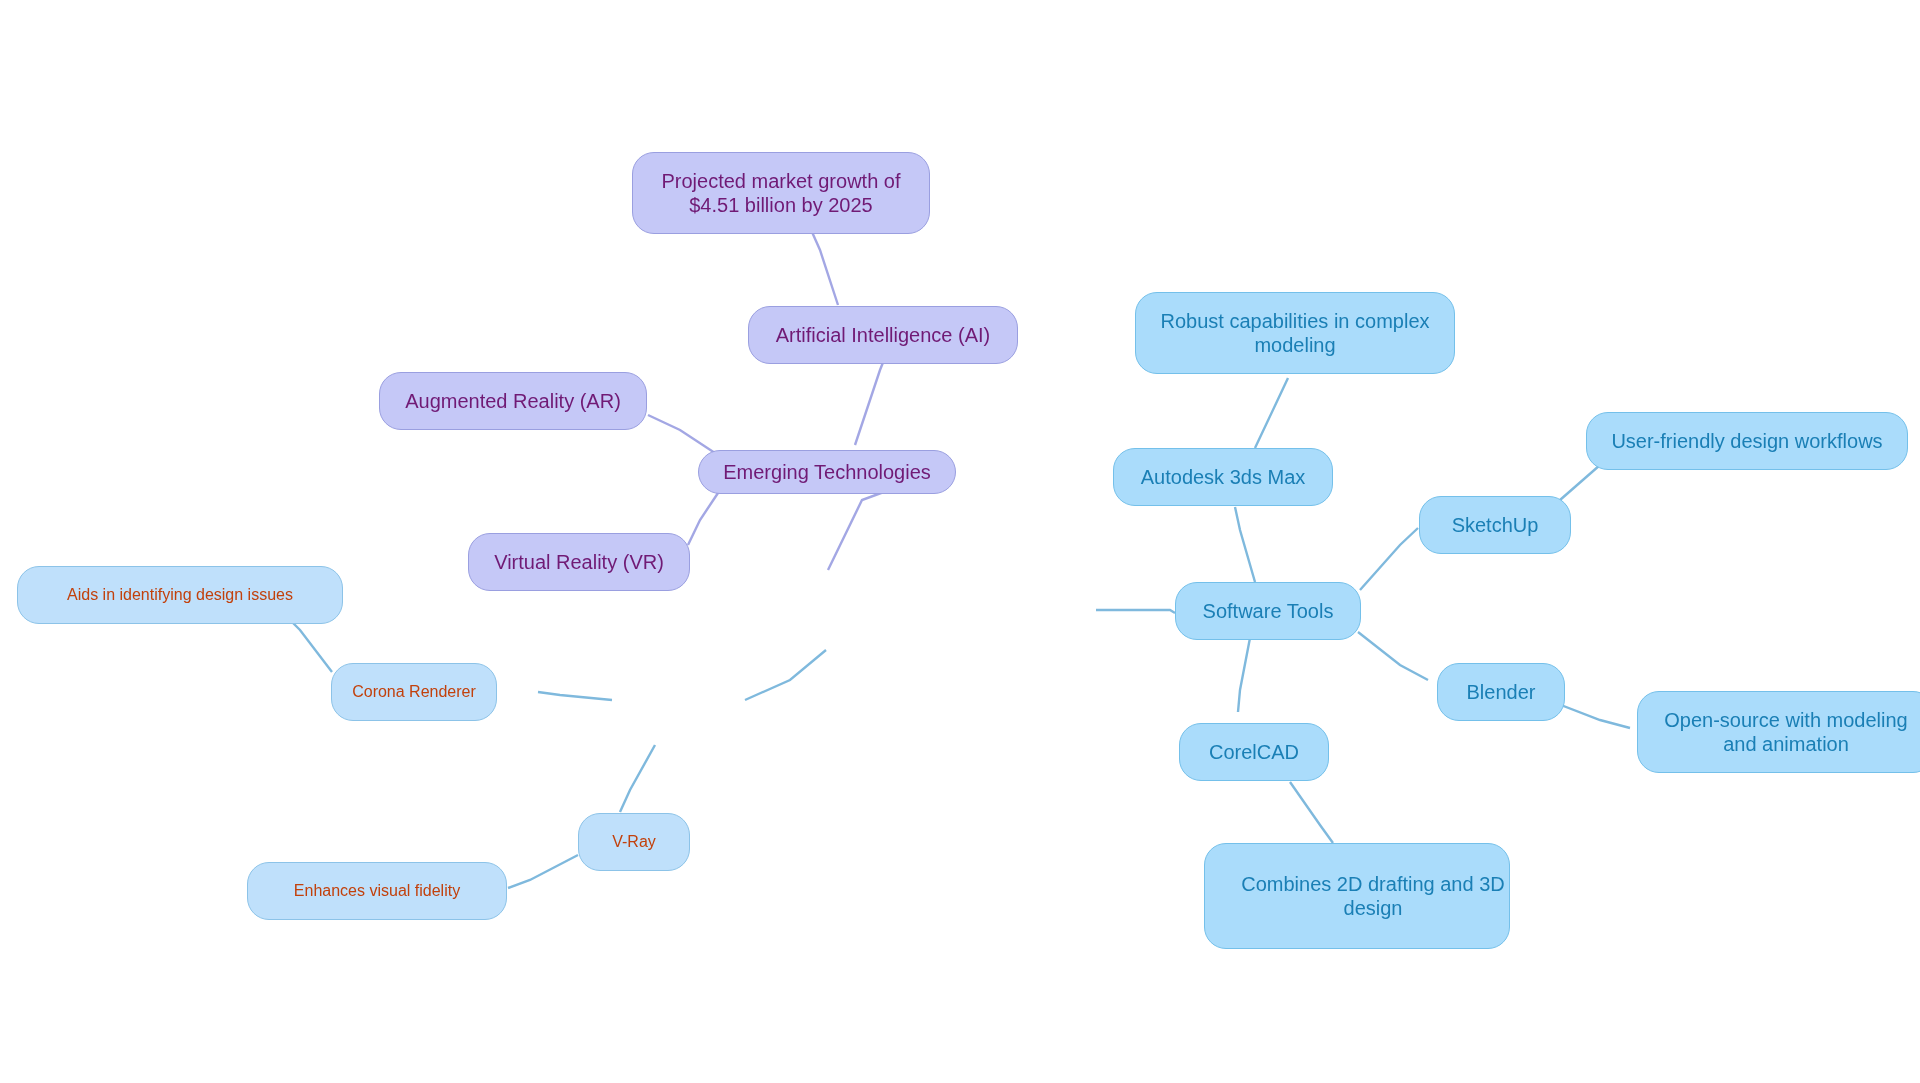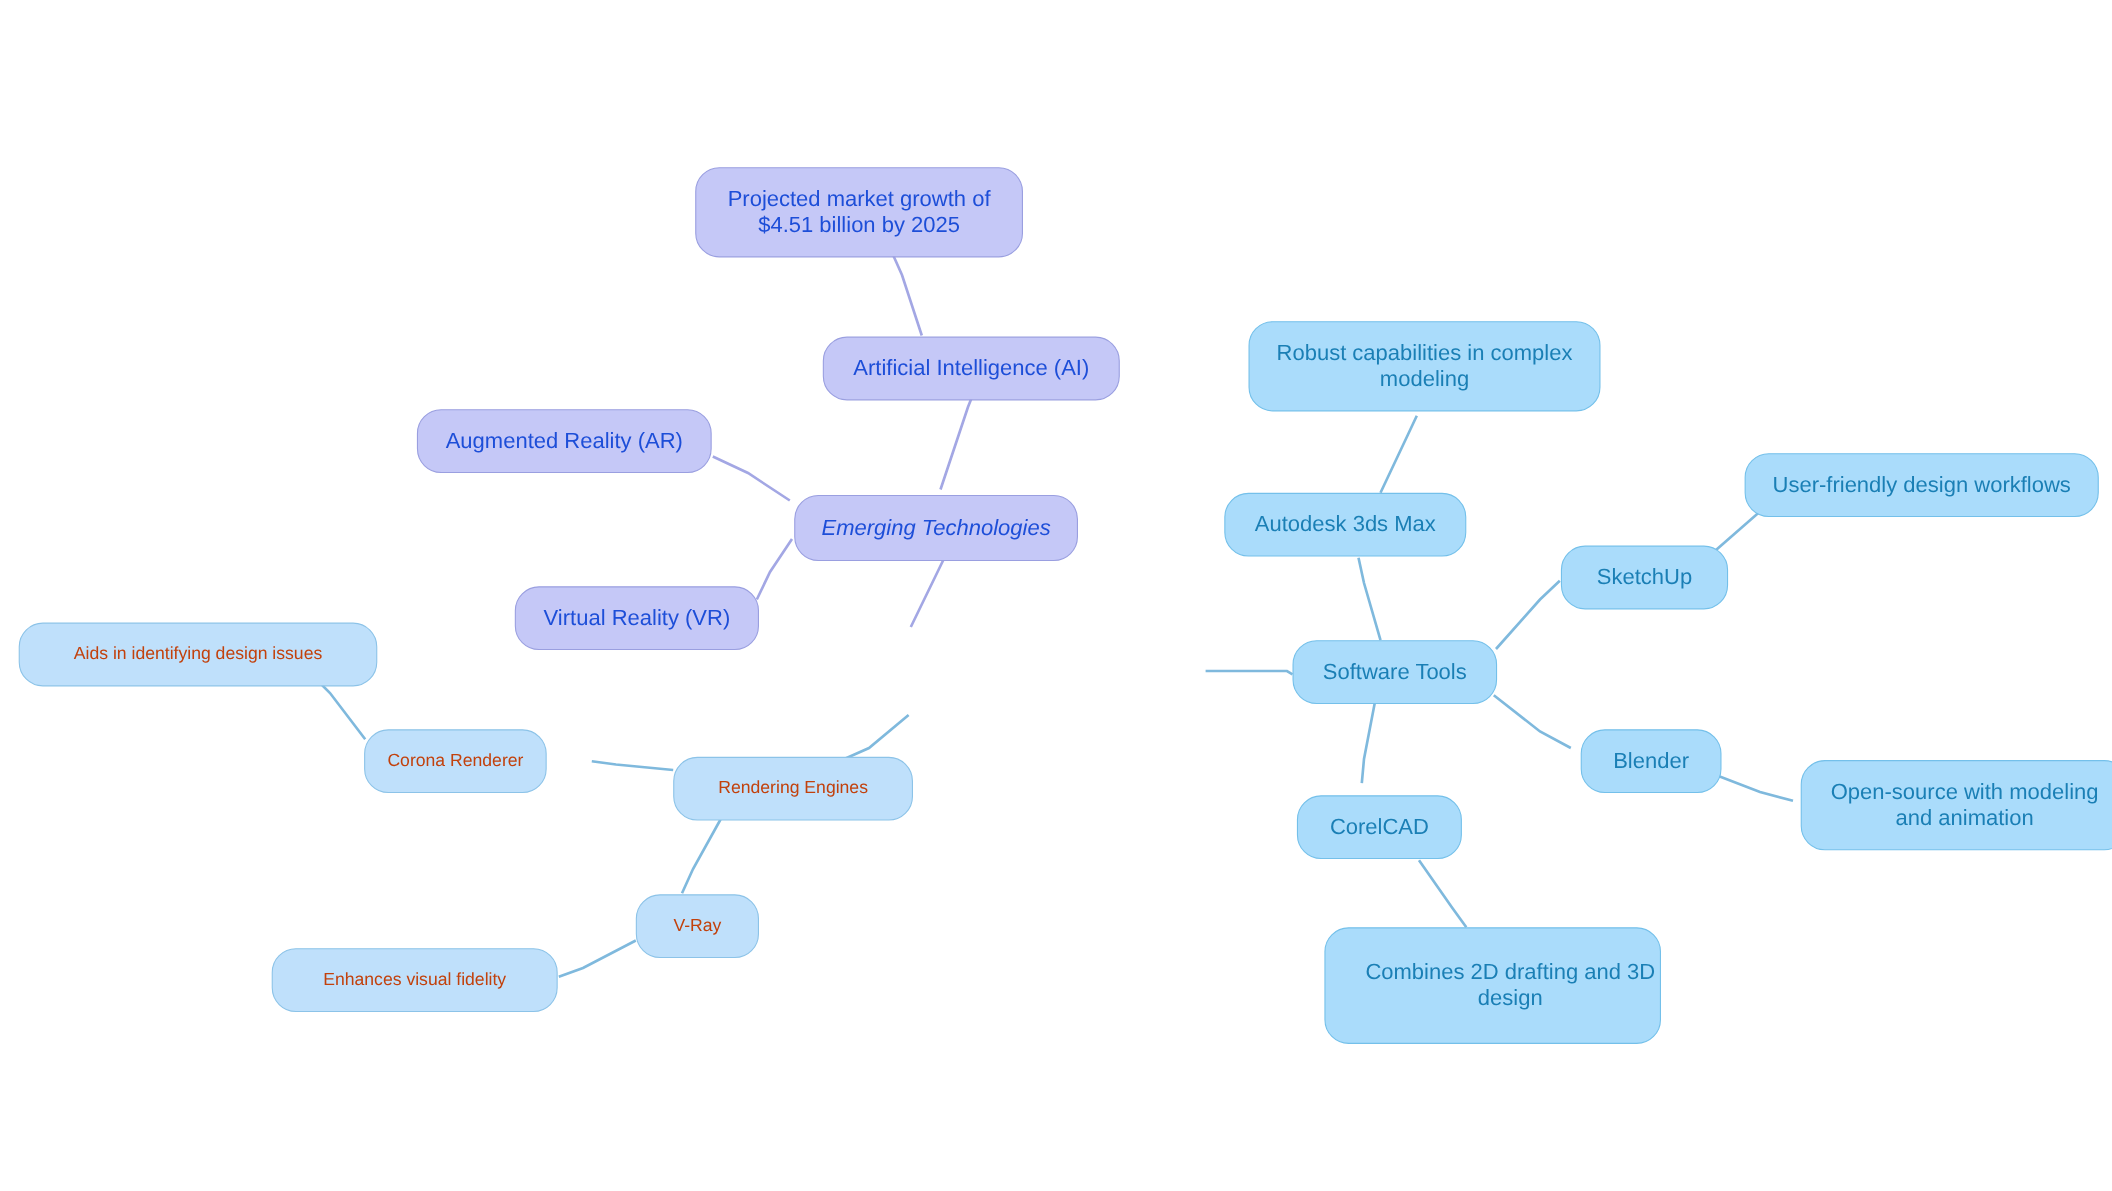--- a/index.html
+++ b/index.html
@@ -41,21 +41,21 @@
     background: #0d1117;
     border-color: #0d1117;
     color: #ffffff;
     border-radius: 20px;
     font-size: 20px;
     letter-spacing: 0.1px;
   }
   .node-purple {
     background: #c5c8f7;
     border-color: #9a9fe0;
-    color: #1d4ed8;
+    color: #701a75;
     border-radius: 22px;
     font-size: 20px;
   }
   .node-blue {
     background: #aadcfb;
     border-color: #74c0ea;
     color: #1a7fb5;
     border-radius: 22px;
     font-size: 20px;
   }
@@ -107,21 +107,21 @@
     <path d="M 612 700 L 560 695 L 538 692" fill="none" stroke="#7fb9dd" stroke-width="2.4"></path>
 
     <path d="M 332 672 L 300 630 L 288 618" fill="none" stroke="#7fb9dd" stroke-width="2.4"></path>
 
     <path d="M 655 745 L 630 790 L 620 812" fill="none" stroke="#7fb9dd" stroke-width="2.4"></path>
 
     <path d="M 578 855 L 530 880 L 508 888" fill="none" stroke="#7fb9dd" stroke-width="2.4"></path>
   </svg>
 
 
-  <div class="node node-purple" style="left:722px; top:450px; width:258px; height:60px;font-style:italic;">Emerging Technologies</div>
+  <div class="node node-purple" style="left:698px; top:450px; width:258px; height:44px;">Emerging Technologies</div>
 
   <div class="node node-purple" style="left:748px; top:306px; width:270px; height:58px;">Artificial Intelligence (AI)</div>
 
   <div class="node node-purple" style="left:632px; top:152px; width:298px; height:82px;">Projected market growth of
 $4.51 billion by 2025</div>
 
   <div class="node node-purple" style="left:468px; top:533px; width:222px; height:58px;">Virtual Reality (VR)</div>
 
   <div class="node node-purple" style="left:379px; top:372px; width:268px; height:58px;">Augmented Reality (AR)</div>
 
@@ -139,21 +139,20 @@
   <div class="node node-blue" style="left:1437px; top:663px; width:128px; height:58px;">Blender</div>
 
   <div class="node node-blue" style="left:1637px; top:691px; width:298px; height:82px;">Open-source with modeling
 and animation</div>
 
   <div class="node node-blue" style="left:1179px; top:723px; width:150px; height:58px;">CorelCAD</div>
 
   <div class="node node-blue" style="left:1204px; top:843px; width:306px; height:106px;padding-left:32px;">Combines 2D drafting and 3D
 design</div>
 
-  <div class="node node-blue-soft" style="left:612px; top:688px; width:218px; height:58px;">Rendering Engines</div>
 
   <div class="node node-blue-soft" style="left:331px; top:663px; width:166px; height:58px;">Corona Renderer</div>
 
   <div class="node node-blue-soft" style="left:17px; top:566px; width:326px; height:58px;">Aids in identifying design issues</div>
 
   <div class="node node-blue-soft" style="left:578px; top:813px; width:112px; height:58px;">V-Ray</div>
 
   <div class="node node-blue-soft" style="left:247px; top:862px; width:260px; height:58px;">Enhances visual fidelity</div>
 
 </div>

